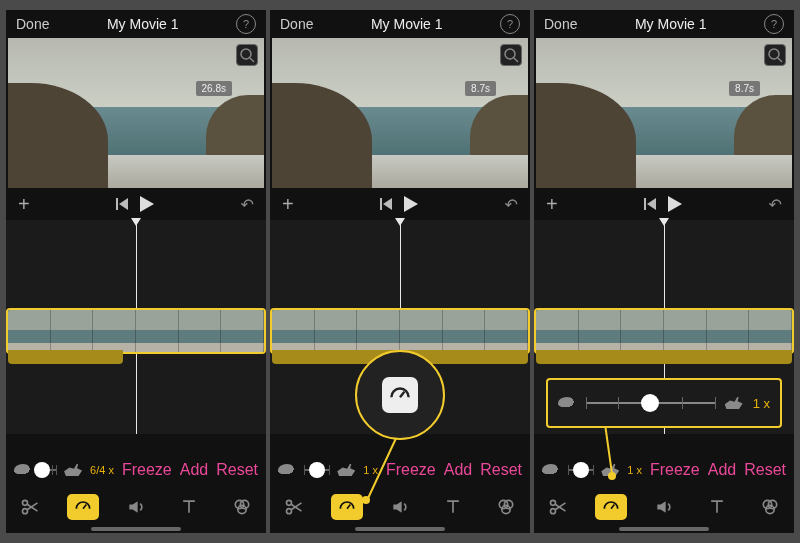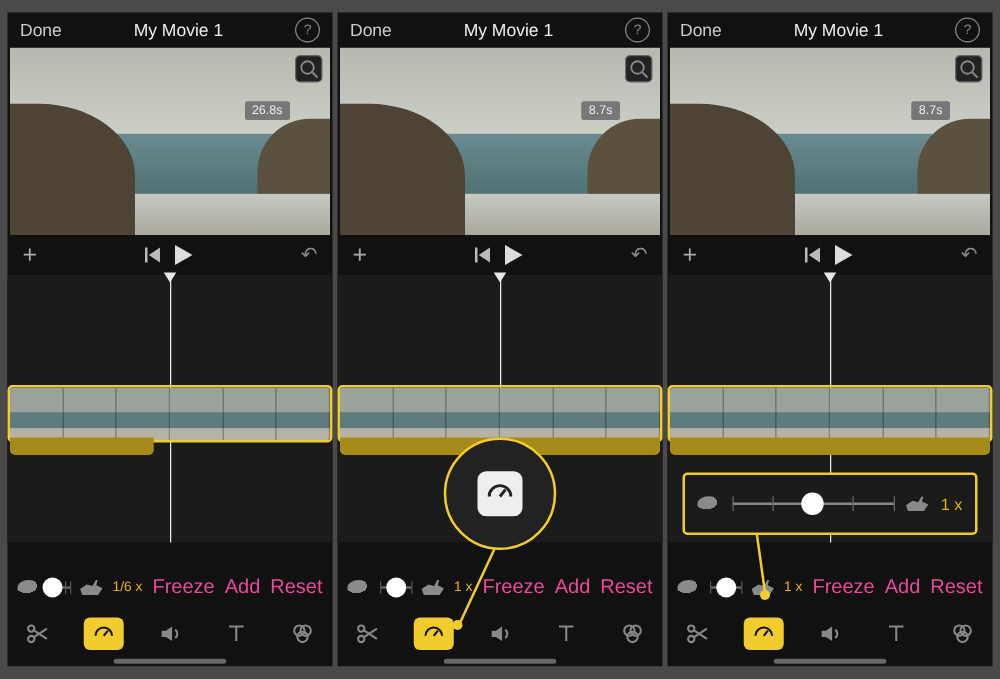--- a/index.html
+++ b/index.html
@@ -122,21 +122,21 @@
           <div class="ticks">
               <span class="tick" style="left:0%"></span>
               <span class="tick" style="left:25%"></span>
               <span class="tick" style="left:50%"></span>
               <span class="tick" style="left:75%"></span>
               <span class="tick" style="left:100%"></span>
             </div>
           <div class="knob" style="left:14%"></div>
         </div>
         <span class="hare"></span>
-        <span class="spdTxt">1/6 x</span>
+        <span class="spdTxt">6/4 x</span>
         <span class="actTxt">Freeze</span>
         <span class="actTxt">Add</span>
         <span class="actTxt">Reset</span>
       </div>
       <div class="toolRow">
         <span class="tool">
             <svg width="20" height="20" viewBox="0 0 24 24" fill="none" stroke="currentColor" stroke-width="2">
               <circle cx="6" cy="7" r="3"></circle>
               <circle cx="6" cy="17" r="3"></circle>
               <path d="M9 9l12 8M9 15l12-8"></path>

